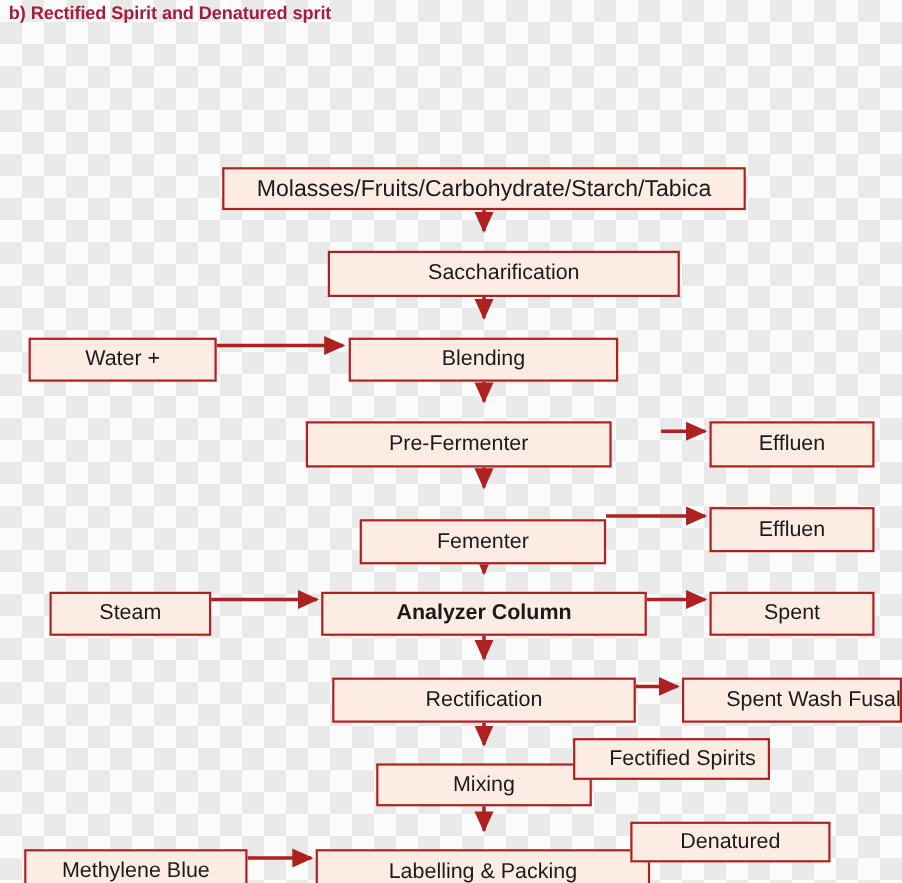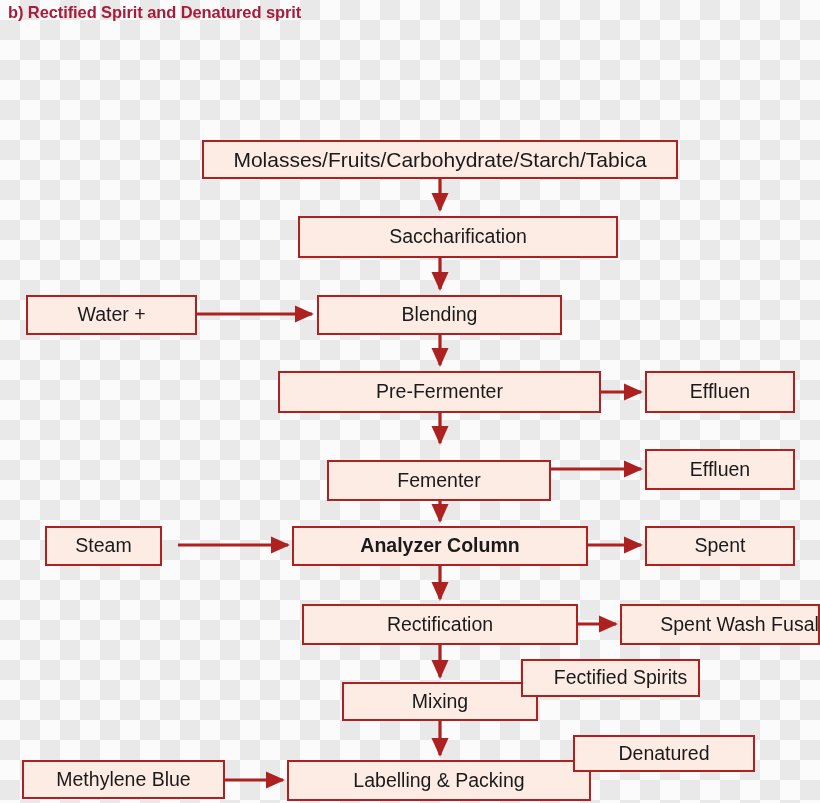--- a/index.html
+++ b/index.html
@@ -41,20 +41,21 @@
     background: #fdece4;
     border: 2px solid #ad2121;
     color: #1a1a1a;
     display: flex;
     align-items: center;
     justify-content: center;
     font-size: 19.5px;
     line-height: 1;
     white-space: nowrap;
     z-index: 3;
+    margin-top: 12px;
   }
   .node.big { font-size: 21px; }
   svg#links {
     position: absolute;
     left: 0;
     top: 0;
     width: 820px;
     height: 803px;
     z-index: 1;
   }
@@ -95,29 +96,29 @@
   </svg>
 
   <div class="node big" style="left:202px; top:140px; width:476px; height:39px;">Molasses/Fruits/Carbohydrate/Starch/Tabica</div>
 
   <div class="node" style="left:298px; top:216px; width:320px; height:42px;">Saccharification</div>
 
   <div class="node" style="left:26px; top:295px; width:171px; height:40px;">Water +</div>
 
   <div class="node" style="left:317px; top:295px; width:245px; height:40px;text-align:right;">Blending</div>
 
-  <div class="node" style="left:278px; top:371px; width:323px; height:42px;">Pre-Fermenter</div>
+  <div class="node" style="left:278px; top:371px; width:278px; height:42px;">Pre-Fermenter</div>
 
   <div class="node" style="left:645px; top:371px; width:150px; height:42px;">Effluen</div>
 
   <div class="node" style="left:327px; top:460px; width:224px; height:41px;">Fementer</div>
 
   <div class="node" style="left:645px; top:449px; width:150px; height:41px;">Effluen</div>
 
-  <div class="node" style="left:45px; top:526px; width:117px; height:40px;">Steam</div>
+  <div class="node" style="left:45px; top:526px; width:147px; height:40px;">Steam</div>
 
   <div class="node" style="left:292px; top:526px; width:296px; height:40px;font-weight:bold;">Analyzer Column</div>
 
   <div class="node" style="left:645px; top:526px; width:150px; height:40px;">Spent</div>
 
   <div class="node" style="left:302px; top:604px; width:276px; height:41px;">Rectification</div>
 
   <div class="node" style="left:620px; top:604px; width:200px; height:41px;padding-left:39px;">Spent Wash Fusal</div>
 
   <div class="node" style="left:521px; top:659px; width:179px; height:38px; z-index:4;padding-left:20px;">Fectified Spirits</div>

